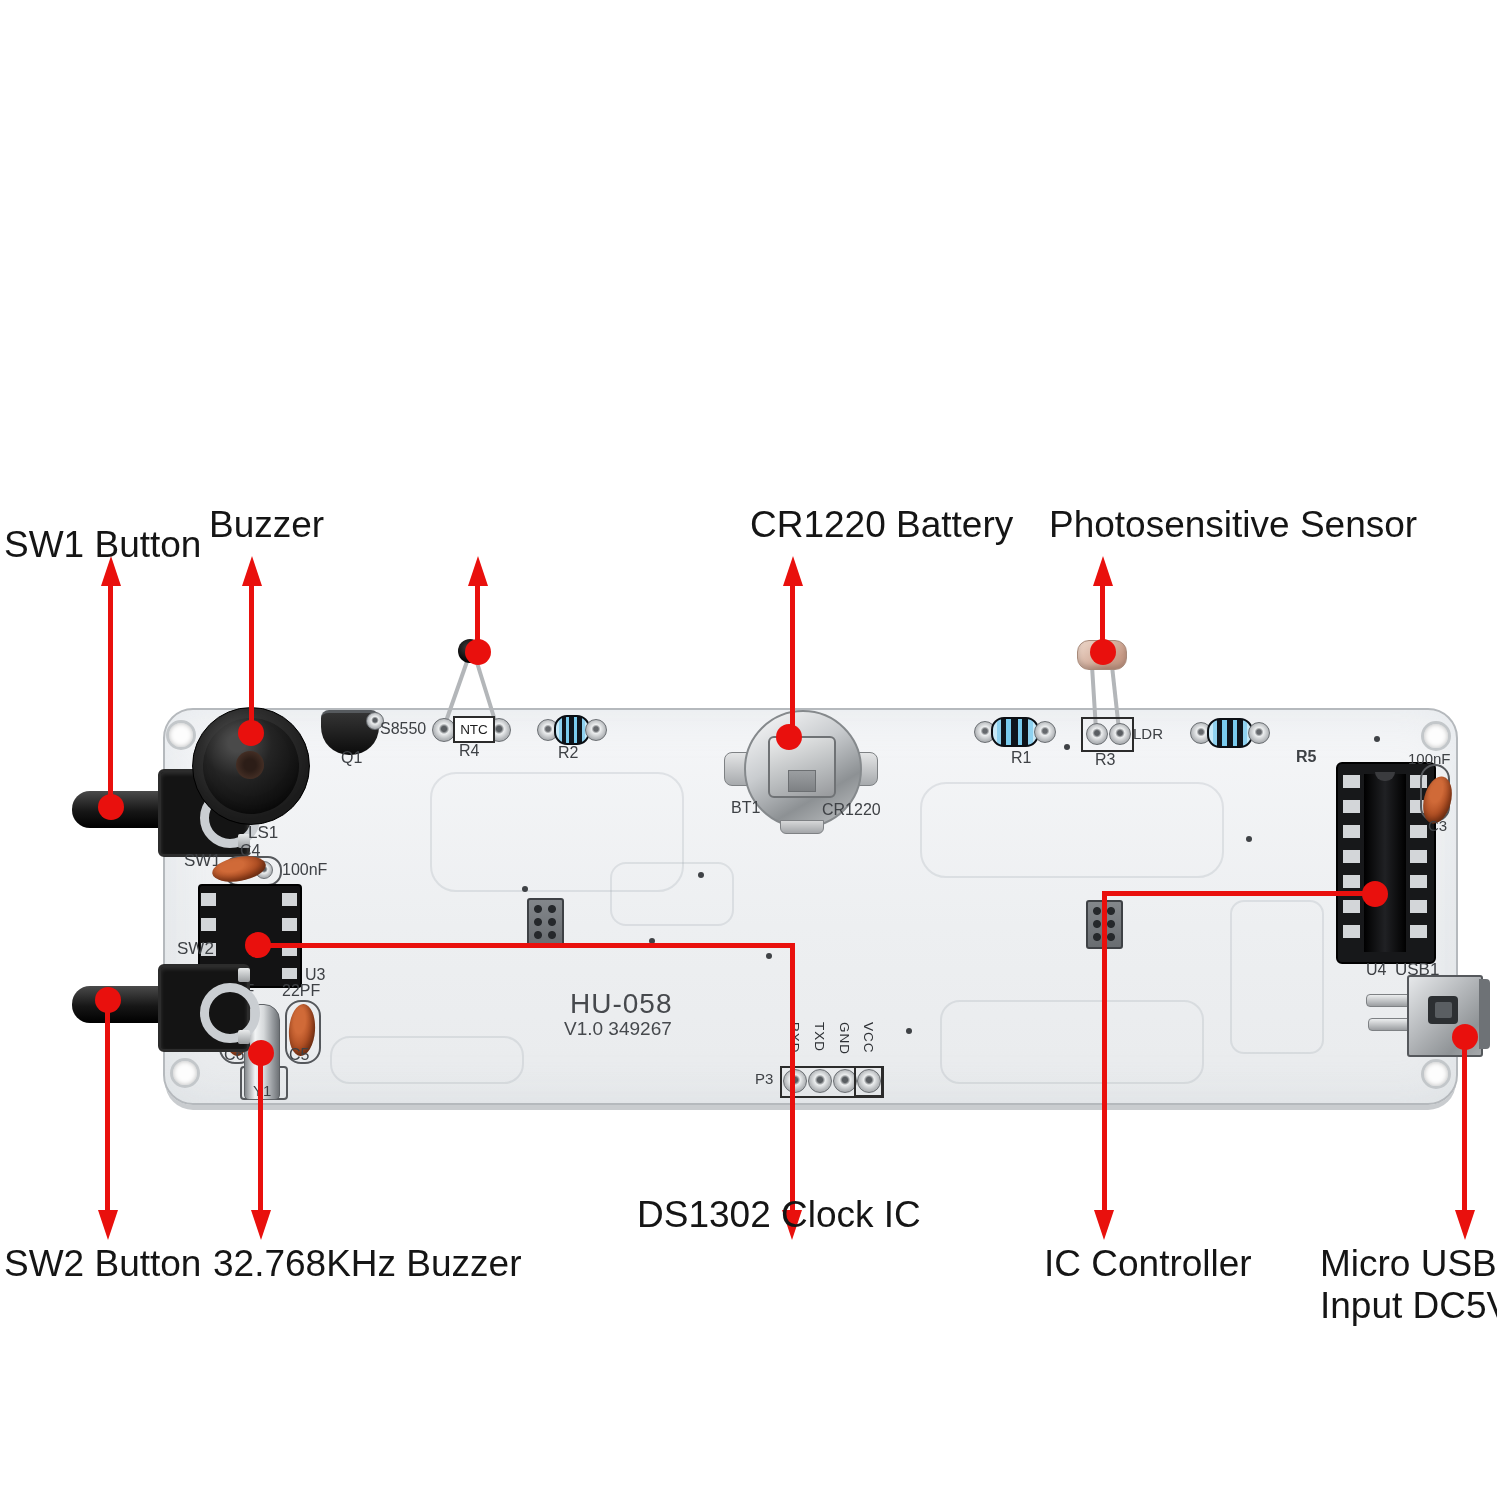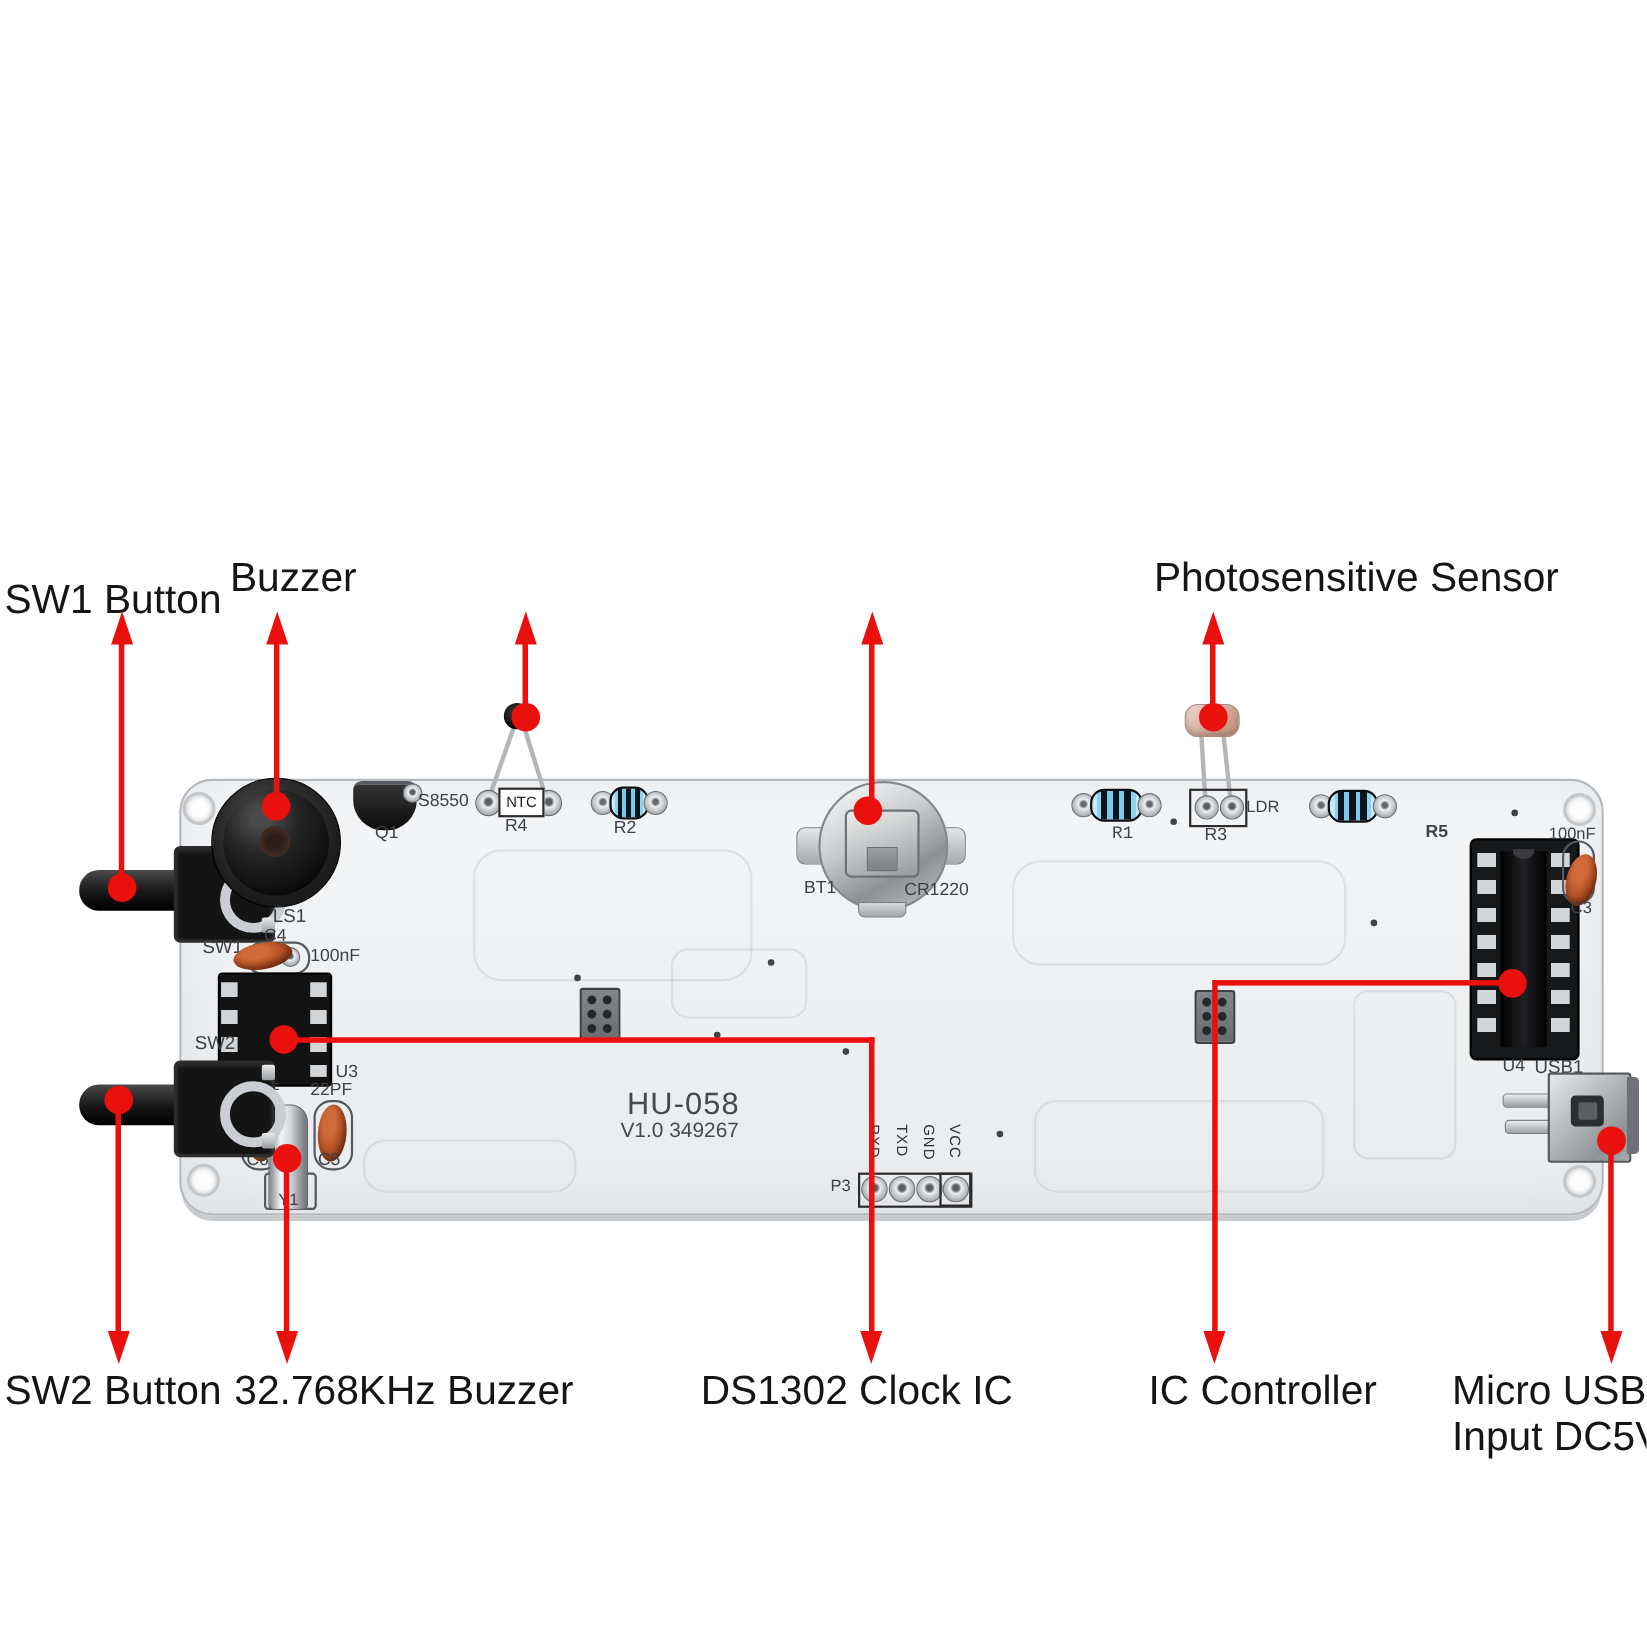--- a/index.html
+++ b/index.html
@@ -138,21 +138,21 @@
   <div style="position:absolute;left:780px;top:820px;width:42px;height:12px;
        background:linear-gradient(#d7d8d9,#a3a6a9);border:1px solid #7e8184;border-radius:0 0 6px 6px;"></div>
   <div class="silk" style="left:731px;top:799px;">BT1</div>
   <div class="silk" style="left:822px;top:801px;">CR1220</div>
 
   <div class="res" style="left:974px;top:718px;width:82px;">
     <span class="p"></span>
       <span class="rb"></span>
       <span class="p"></span>
   </div>
-  <div class="silk" style="left:1011px;top:749px;font-family:Liberation Mono, monospace;">R1</div>
+  <div class="silk" style="left:1011px;top:749px;">R1</div>
 
   <svg style="position:absolute;left:1070px;top:660px;" width="70" height="75">
     <line x1="22" y1="6" x2="26" y2="70" stroke="#b3b6b9" stroke-width="4"></line>
     <line x1="42" y1="6" x2="49" y2="70" stroke="#b3b6b9" stroke-width="4"></line>
   </svg>
   <div style="position:absolute;left:1081px;top:717px;width:49px;height:31px;border:2px solid #2b2b2b;"></div>
   <div class="pad" style="left:1086px;top:723px;width:20px;height:20px;"></div>
   <div class="pad" style="left:1109px;top:723px;width:20px;height:20px;"></div>
   <div style="position:absolute;left:1077px;top:640px;width:48px;height:28px;border-radius:12px;
        background:linear-gradient(140deg,#eed9cc,#c79a86 75%);border:1px solid #a88a7a;box-shadow:inset 0 -3px 5px rgba(0,0,0,.18);"></div>
@@ -292,24 +292,25 @@
     <div class="head-down" style="left:1094px;top:1210px;position:absolute;"></div>
   </div>
   <div>
     <div class="dot" style="left:1452px;top:1024px;"></div>
     <div class="vline" style="left:1462px;top:1037px;height:175px;"></div>
     <div class="head-down" style="left:1455px;top:1210px;position:absolute;"></div>
   </div>
 
   <div class="lbl" style="left:4px;top:524px;">SW1 Button</div>
   <div class="lbl" style="left:209px;top:504px;">Buzzer</div>
+  <div class="lbl" style="left:750px;top:504px;">CR1220 Battery</div>
   <div class="lbl" style="left:1049px;top:504px;">Photosensitive Sensor</div>
 
   <div class="lbl" style="left:4px;top:1243px;">SW2 Button</div>
   <div class="lbl" style="left:213px;top:1243px;">32.768KHz Buzzer</div>
-  <div class="lbl" style="left:637px;top:1243px;">DS1302 Clock IC</div>
+  <div class="lbl" style="left:637px;top:1194px;">DS1302 Clock IC</div>
   <div class="lbl" style="left:1044px;top:1243px;">IC Controller</div>
   <div class="lbl" style="left:1320px;top:1243px;">
     <div>Micro USB</div>
     <div>Input DC5V</div>
   </div>
 
 </div>
 
 </body></html>

